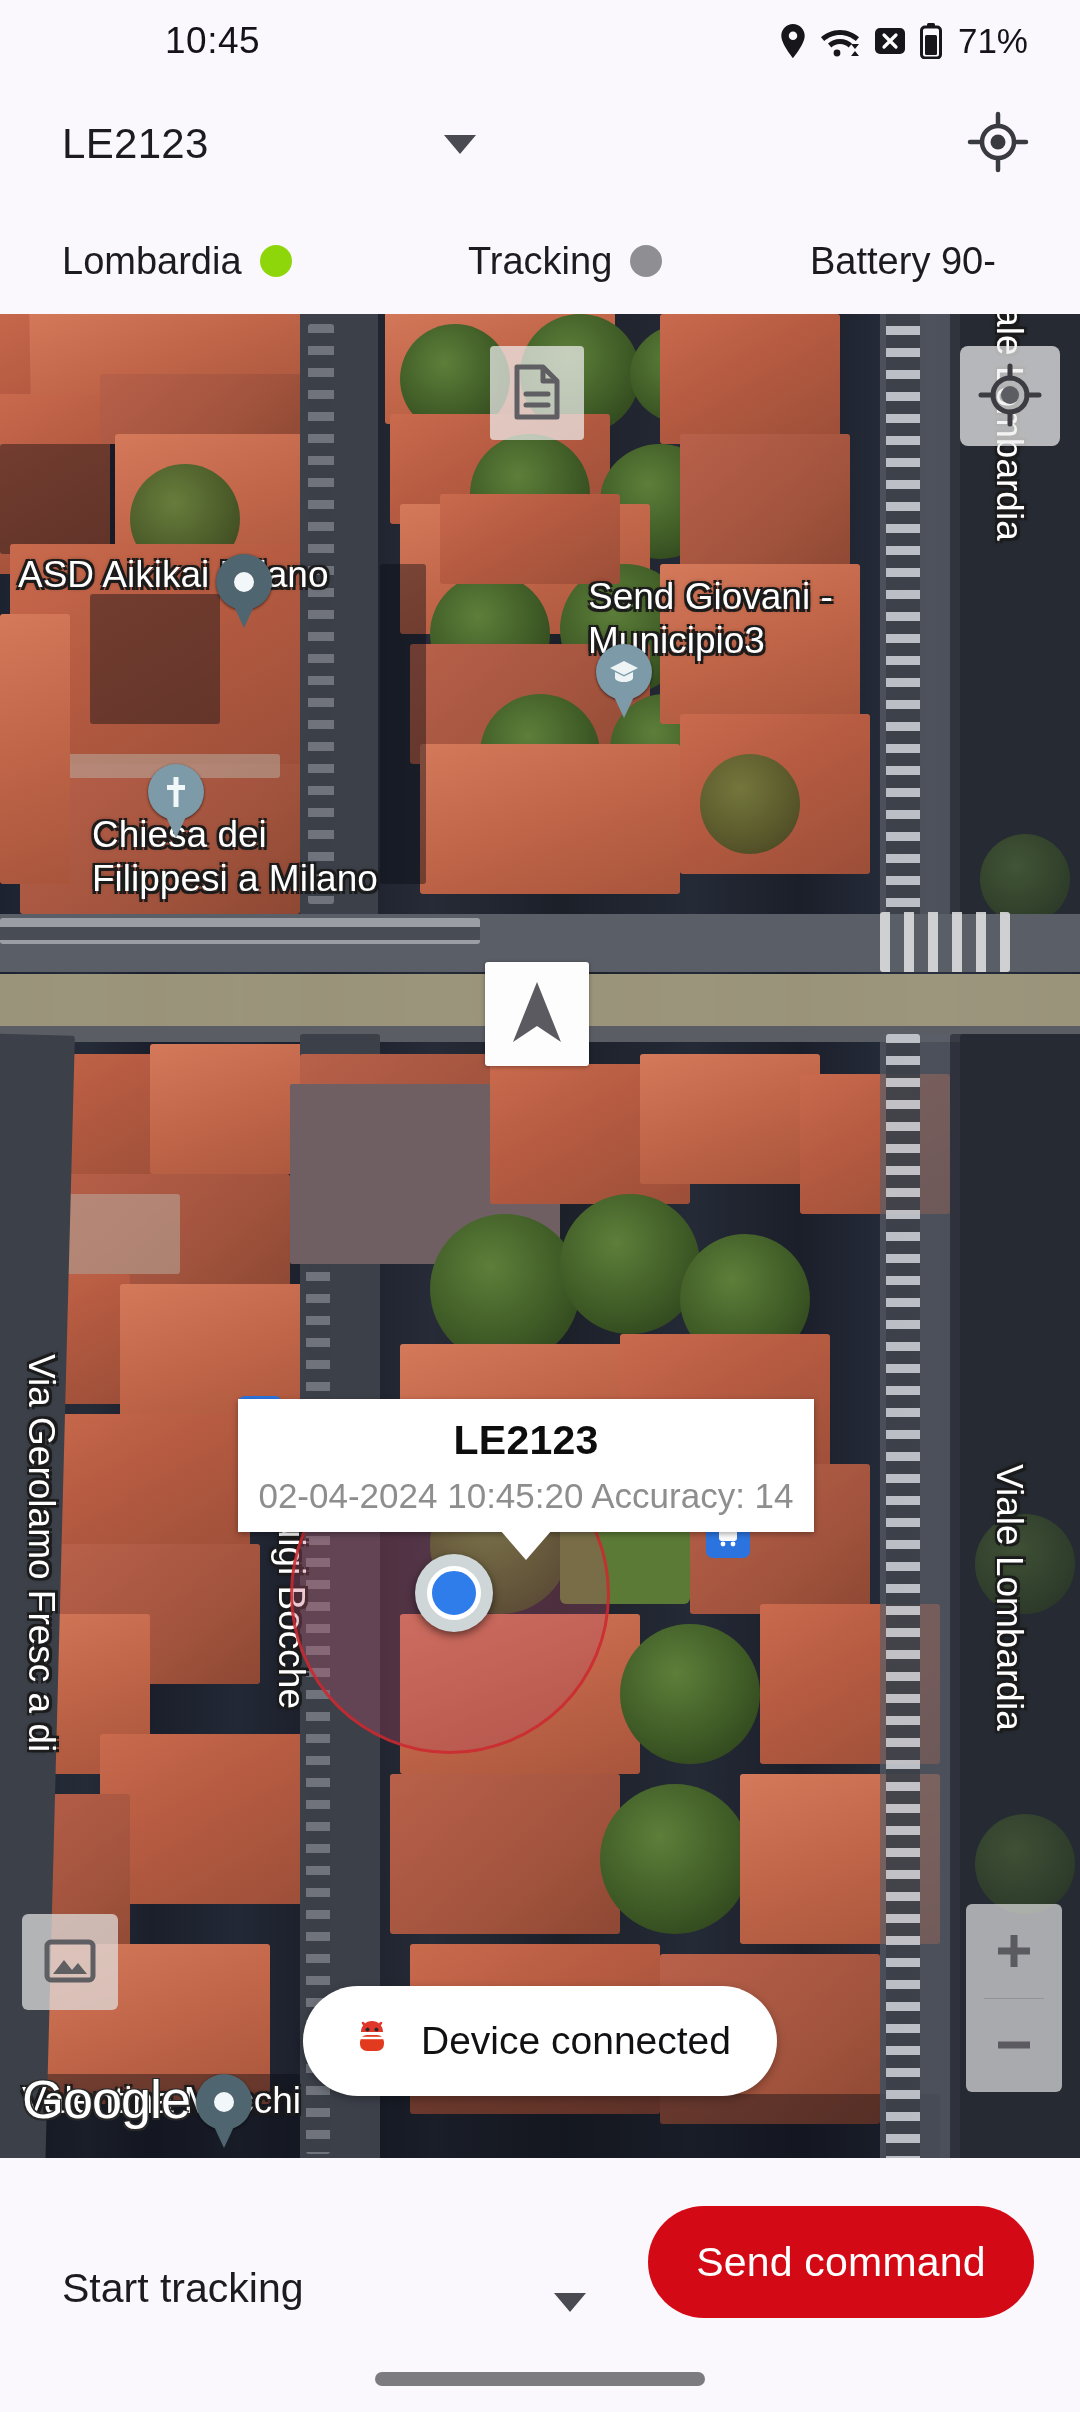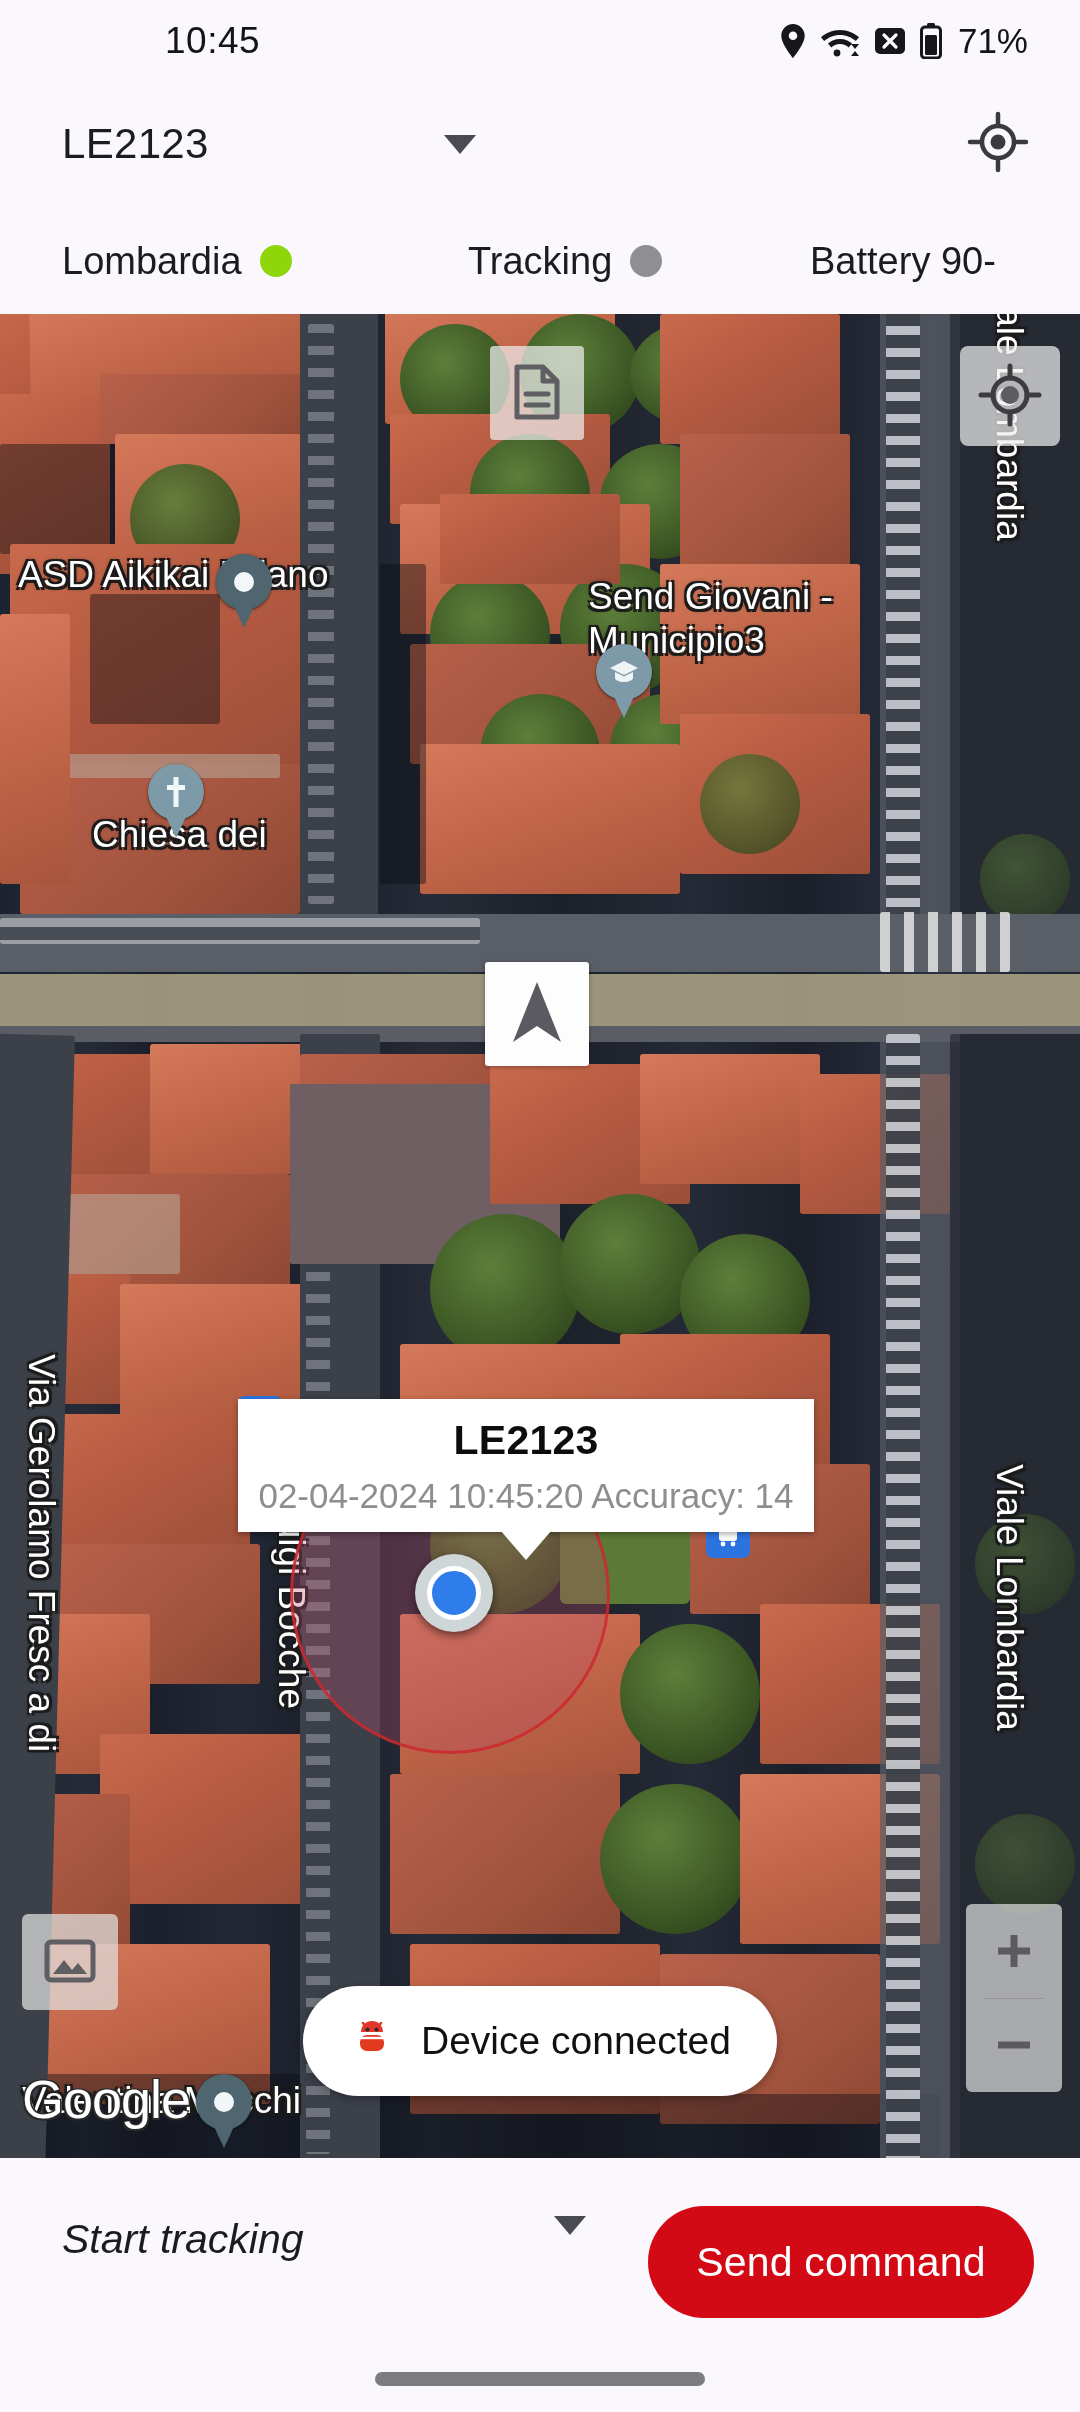--- a/index.html
+++ b/index.html
@@ -200,22 +200,22 @@
   }
   .snack-text { font-size: 39px; color: #111114; }
 
   
   .bottombar {
     position: absolute; top: 2158px; left: 0; width: 1080px; height: 254px;
     background: #faf8fc;
   }
   .cmd-select {
     position: absolute; left: 62px; top: 58px; width: 530px; height: 96px;
-    display: flex; align-items: flex-start; justify-content: space-between;
-    background: transparent; border: none; cursor: pointer; font-style: italic;
+    display: flex; align-items: flex-end; justify-content: space-between;
+    background: transparent; border: none; cursor: pointer;
   }
   .cmd-select .label { font-size: 41px; color: #1c1b1f; }
   .send-btn {
     position: absolute; right: 46px; top: 48px; width: 386px; height: 112px;
     border-radius: 56px; background: #d30a16; border: none; cursor: pointer;
     color: #ffffff; font-size: 41px; font-family: "Liberation Sans", sans-serif;
     letter-spacing: .2px;
   }
   .homebar {
     position: absolute; left: 50%; transform: translateX(-50%); bottom: 26px;
@@ -396,20 +396,21 @@
       <div class="blk tree" style="left:975px; top:1200px; width:100px; height:100px; opacity:.45;"></div>
       <div class="blk tree" style="left:975px; top:1500px; width:100px; height:100px; opacity:.45;"></div>
     </div>
 
     <div class="maplabel" style="left:18px; top:240px;">ASD Aikikai Milano</div>
 
     <div class="maplabel center" style="left:588px; top:262px;">Send Giovani -</div>
     <div class="maplabel center" style="left:588px; top:306px;">Municipio3</div>
 
     <div class="maplabel center" style="left:92px; top:500px;">Chiesa dei</div>
+    <div class="maplabel center" style="left:92px; top:544px;">Filippesi a Milano</div>
 
     <div class="maplabel center" style="left:22px; top:1766px;">Valentina Mocchi</div>
 
     <div class="maplabel vert" style="left:1030px; top:-40px;">Viale Lombardia</div>
     <div class="maplabel vert" style="left:1030px; top:1150px;">Viale Lombardia</div>
     <div class="maplabel vert" style="left:62px; top:1040px;">Via Gerolamo Fresc   a di</div>
     <div class="maplabel vert" style="left:312px; top:1120px;">Via Luigi Bocche</div>
 
     <div class="poi poi-dark" style="left:216px; top:240px;">
       <span class="pin-body"></span>

